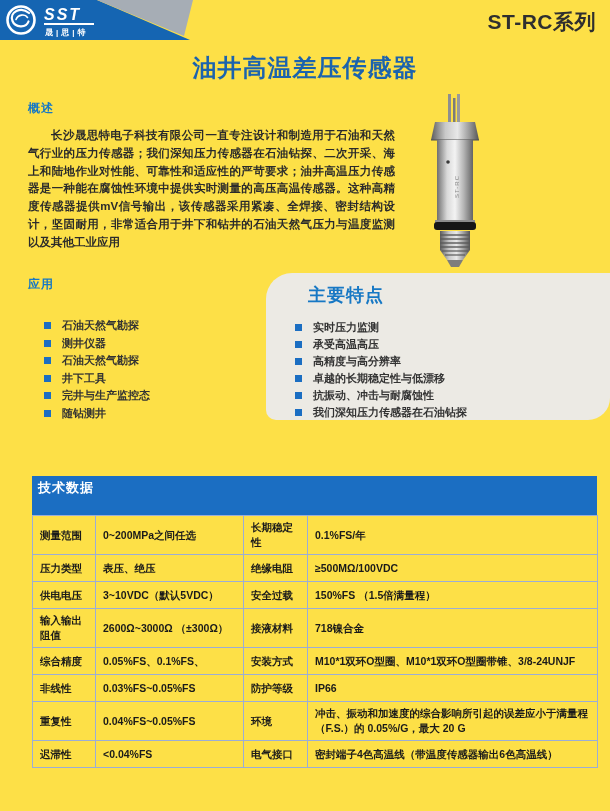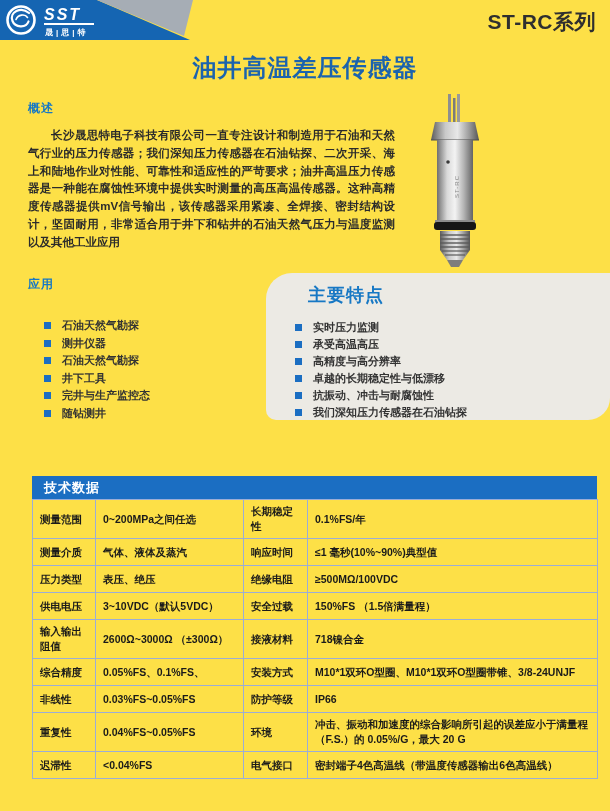--- a/index.html
+++ b/index.html
@@ -42,22 +42,22 @@
 
   
   .features-panel{position:absolute;left:266px;top:273px;width:344px;height:147px;background:var(--panel);
     border-radius:26px 0 22px 10px;}
   .features-panel .sec-heading2{position:absolute;left:29px;top:10px;font-size:18px;font-weight:800;color:var(--accent);letter-spacing:1px;margin-left:13px;}
   .features-list{position:absolute;left:29px;top:46px;}
   .features-list .li{height:17px;}
 
   
   .specs{position:absolute;left:32px;top:476px;width:565px;}
-  .specs-header{height:23px;line-height:23px;background:var(--tableblue);color:#fff;font-size:13px;
-    font-weight:800;padding-left:12px;letter-spacing:1px;}
+  .specs-header{height:39px;line-height:23px;background:var(--tableblue);color:#fff;font-size:13px;
+    font-weight:800;padding-left:6px;letter-spacing:1px;}
   table{width:100%;border-collapse:collapse;table-layout:fixed;}
   td{border:1px solid var(--border);font-size:10.5px;font-weight:600;color:#1a1a1a;
     padding:4px 7px;line-height:15px;vertical-align:middle;white-space:pre-line;}
   tr{height:27px;}
   table{border:1px solid var(--borderOuter);}
   col.c1{width:63px;} col.c2{width:148px;} col.c3{width:64px;} col.c4{width:290px;}
 </style>
 </head>
 <body>
 
@@ -215,26 +215,20 @@
         </colgroup>
       <tbody>
 
           <tr>
             <td>测量范围</td>
             <td>0~200MPa之间任选</td>
             <td>长期稳定性</td>
             <td>0.1%FS/年</td>
           </tr>
 
-          <tr>
-            <td>测量介质</td>
-            <td>气体、液体及蒸汽</td>
-            <td>响应时间</td>
-            <td>≤1 毫秒(10%~90%)典型值</td>
-          </tr>
 
           <tr>
             <td>压力类型</td>
             <td>表压、绝压</td>
             <td>绝缘电阻</td>
             <td>≥500MΩ/100VDC</td>
           </tr>
 
           <tr>
             <td>供电电压</td>

